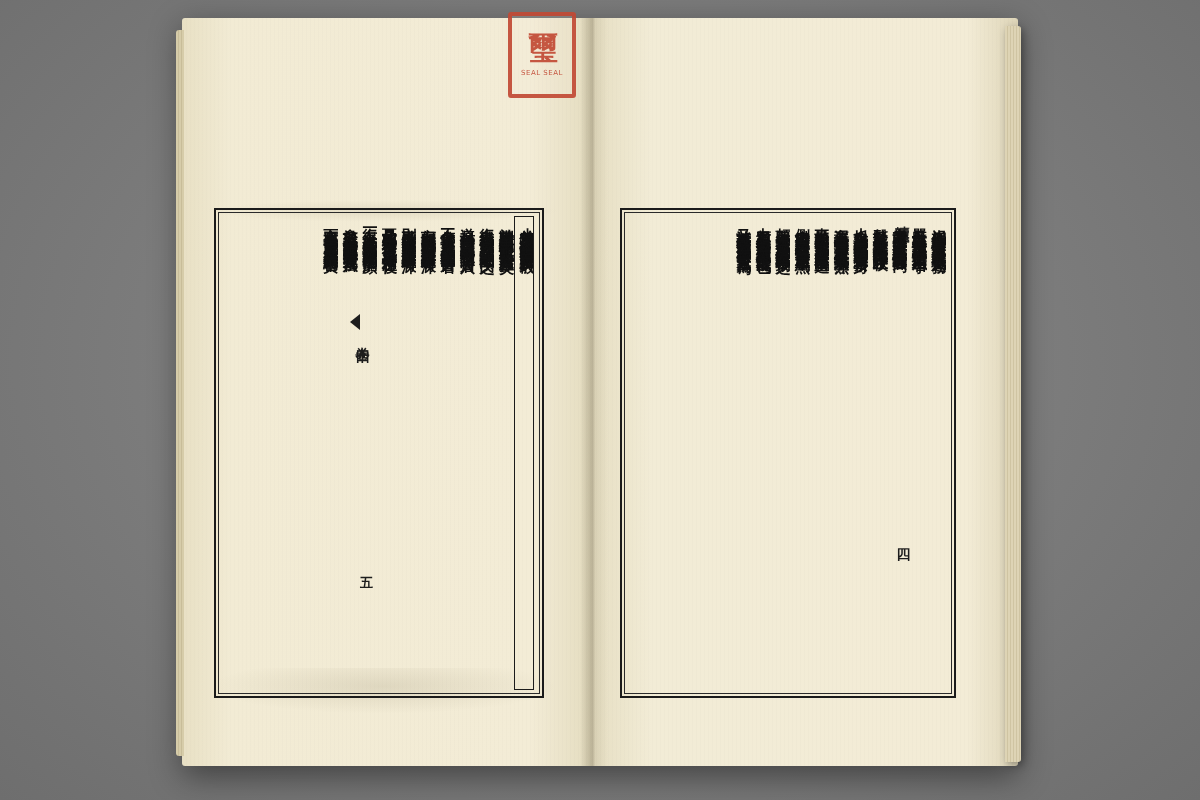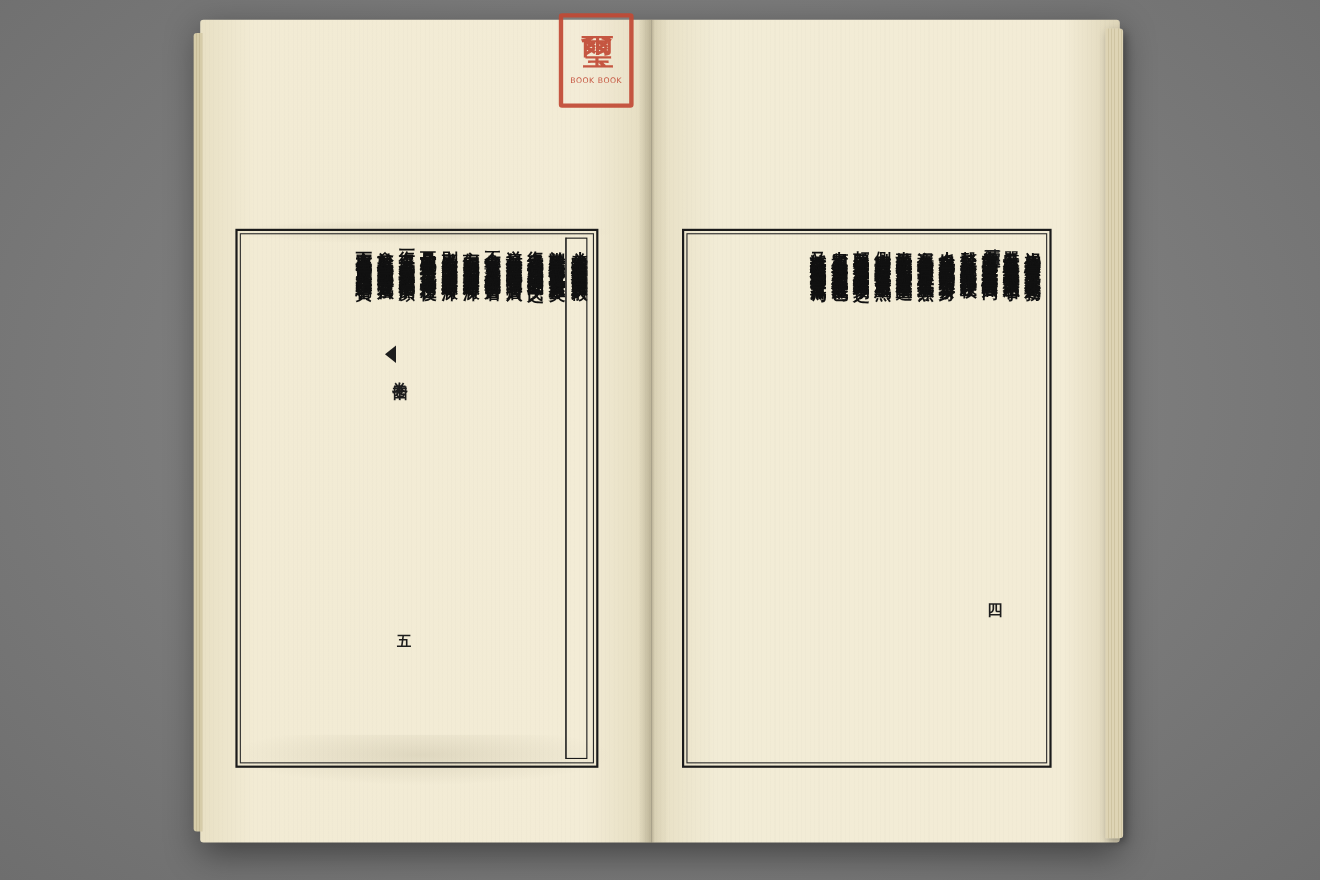--- a/index.html
+++ b/index.html
@@ -313,16 +313,16 @@
     </div>
 
     <div id="gutter"></div>
   </div>
 
   <div id="edge-stack"></div>
   <div id="edge-stack-left"></div>
 
   <div id="seal">
     <div class="seal-main">璽</div>
-    <div class="seal-sub">BOOK BOOK</div>
+    <div class="seal-sub">SEAL SEAL</div>
   </div>
 
 </div>
 
 </body></html>

